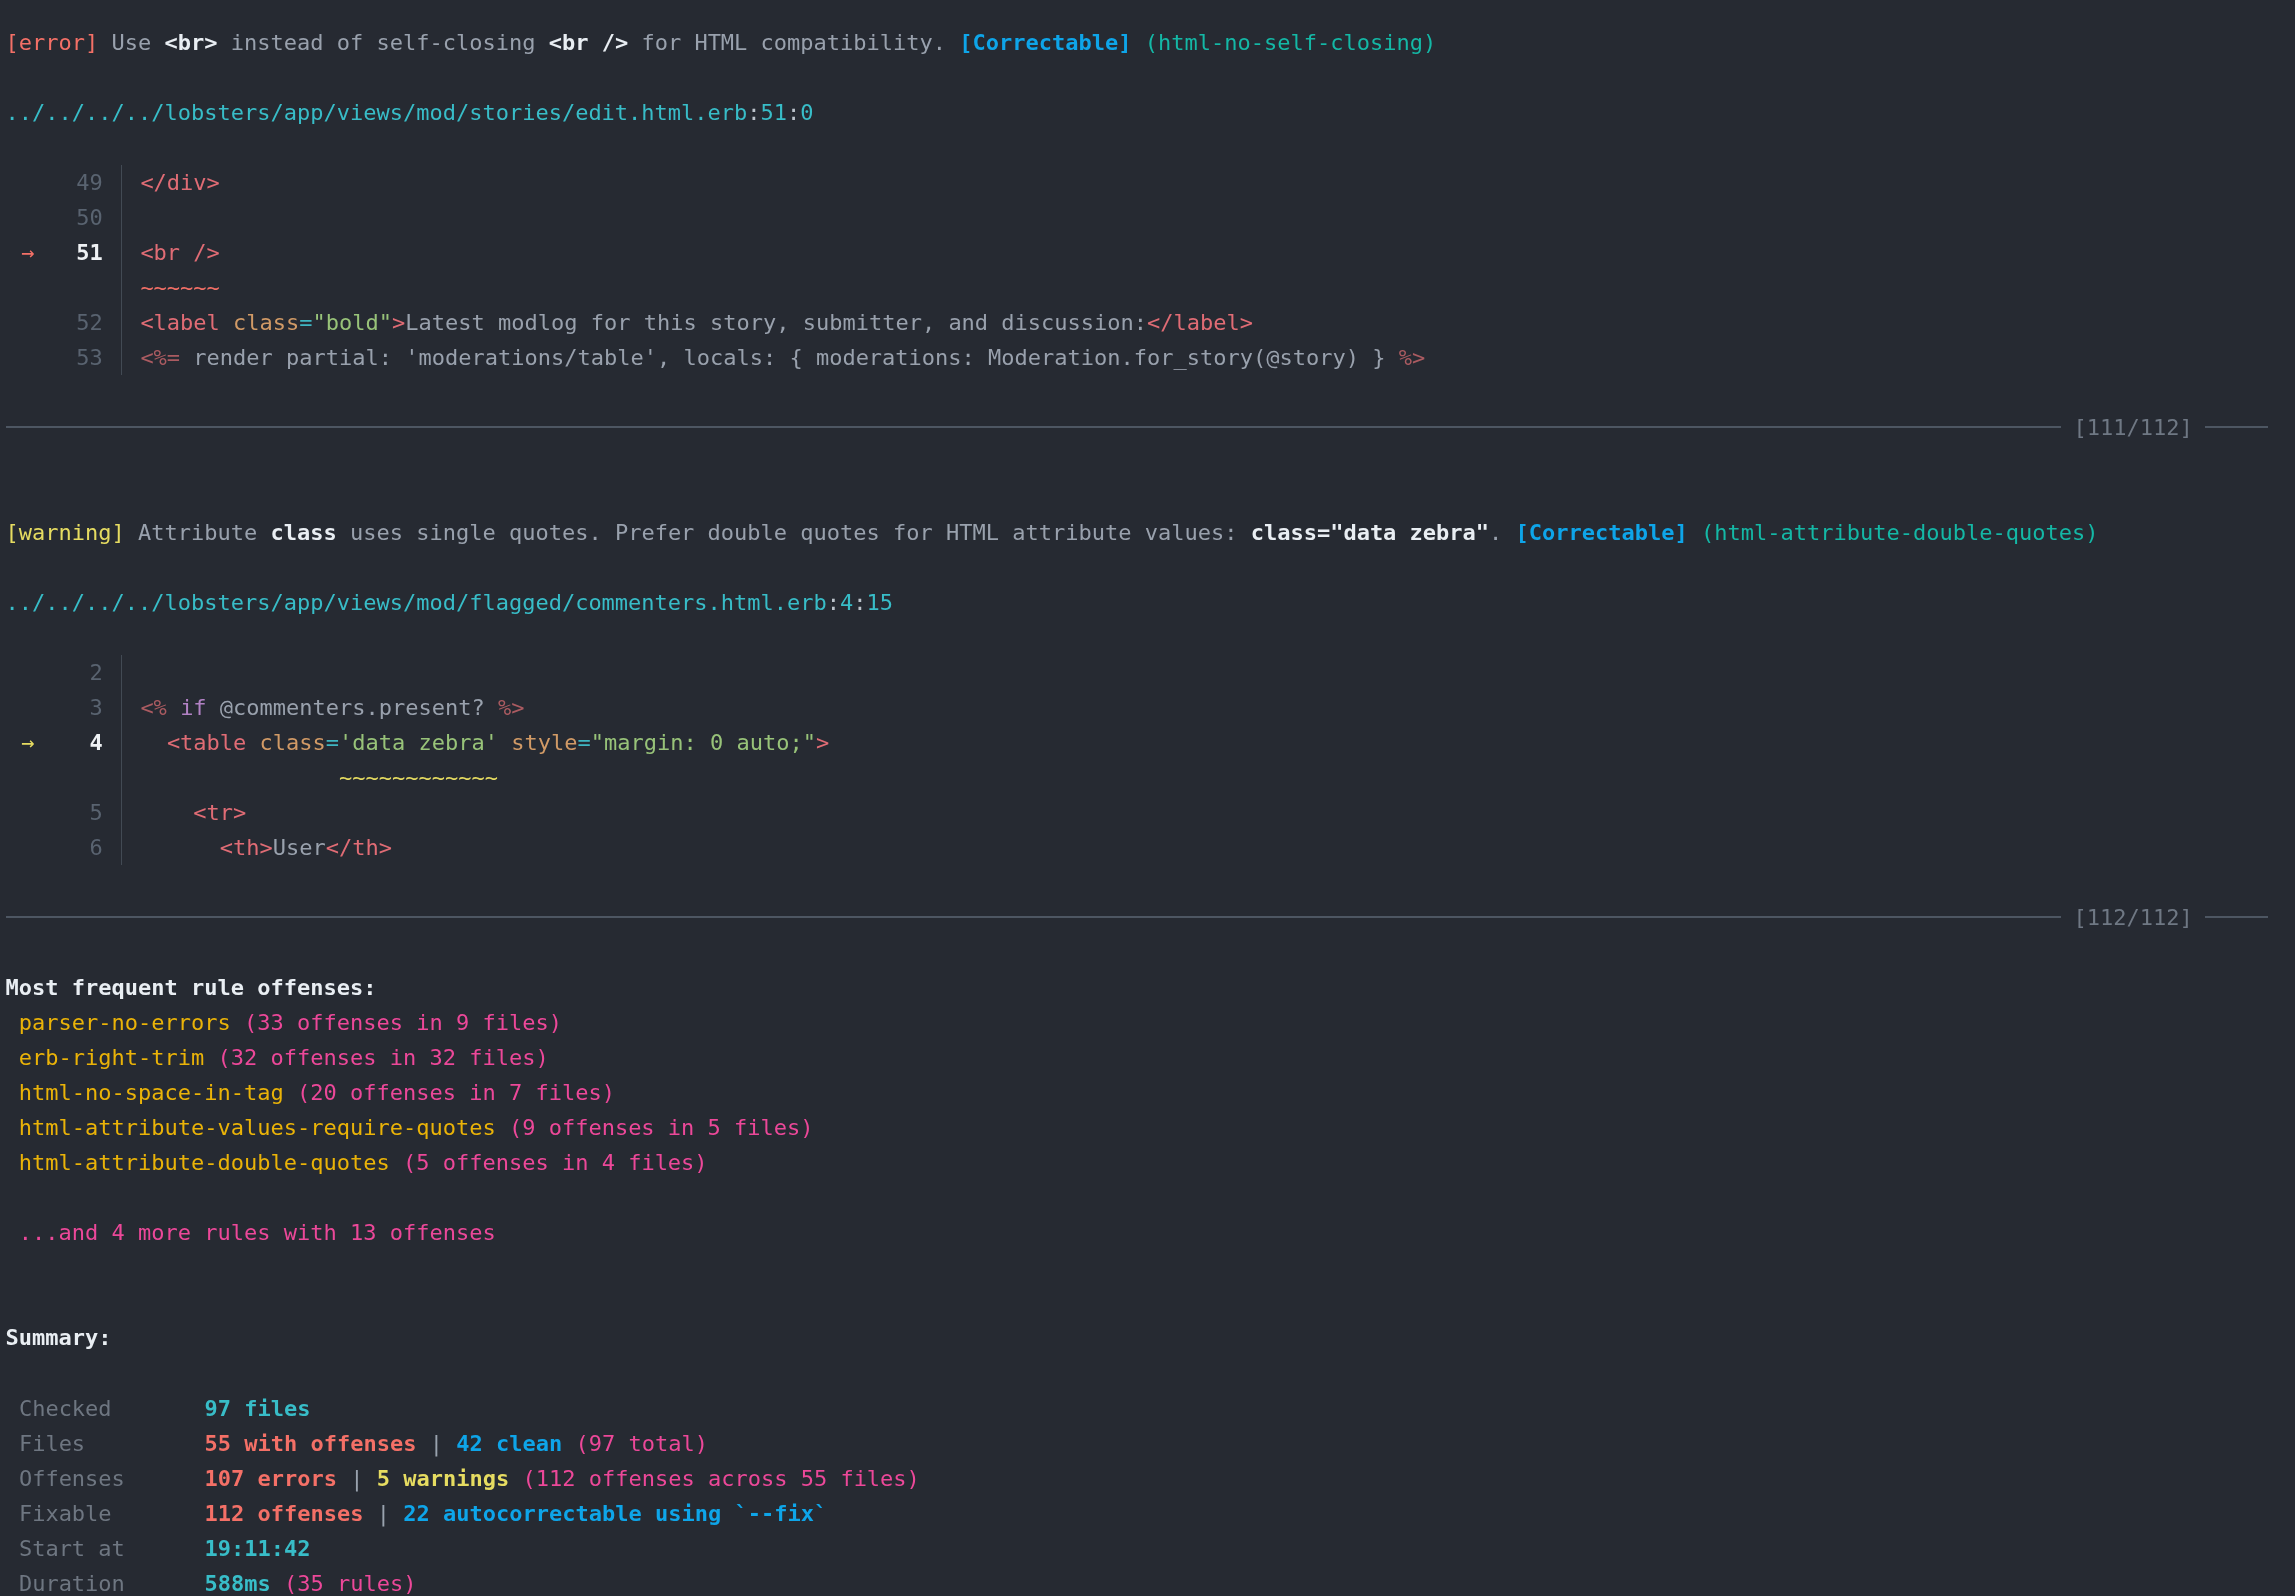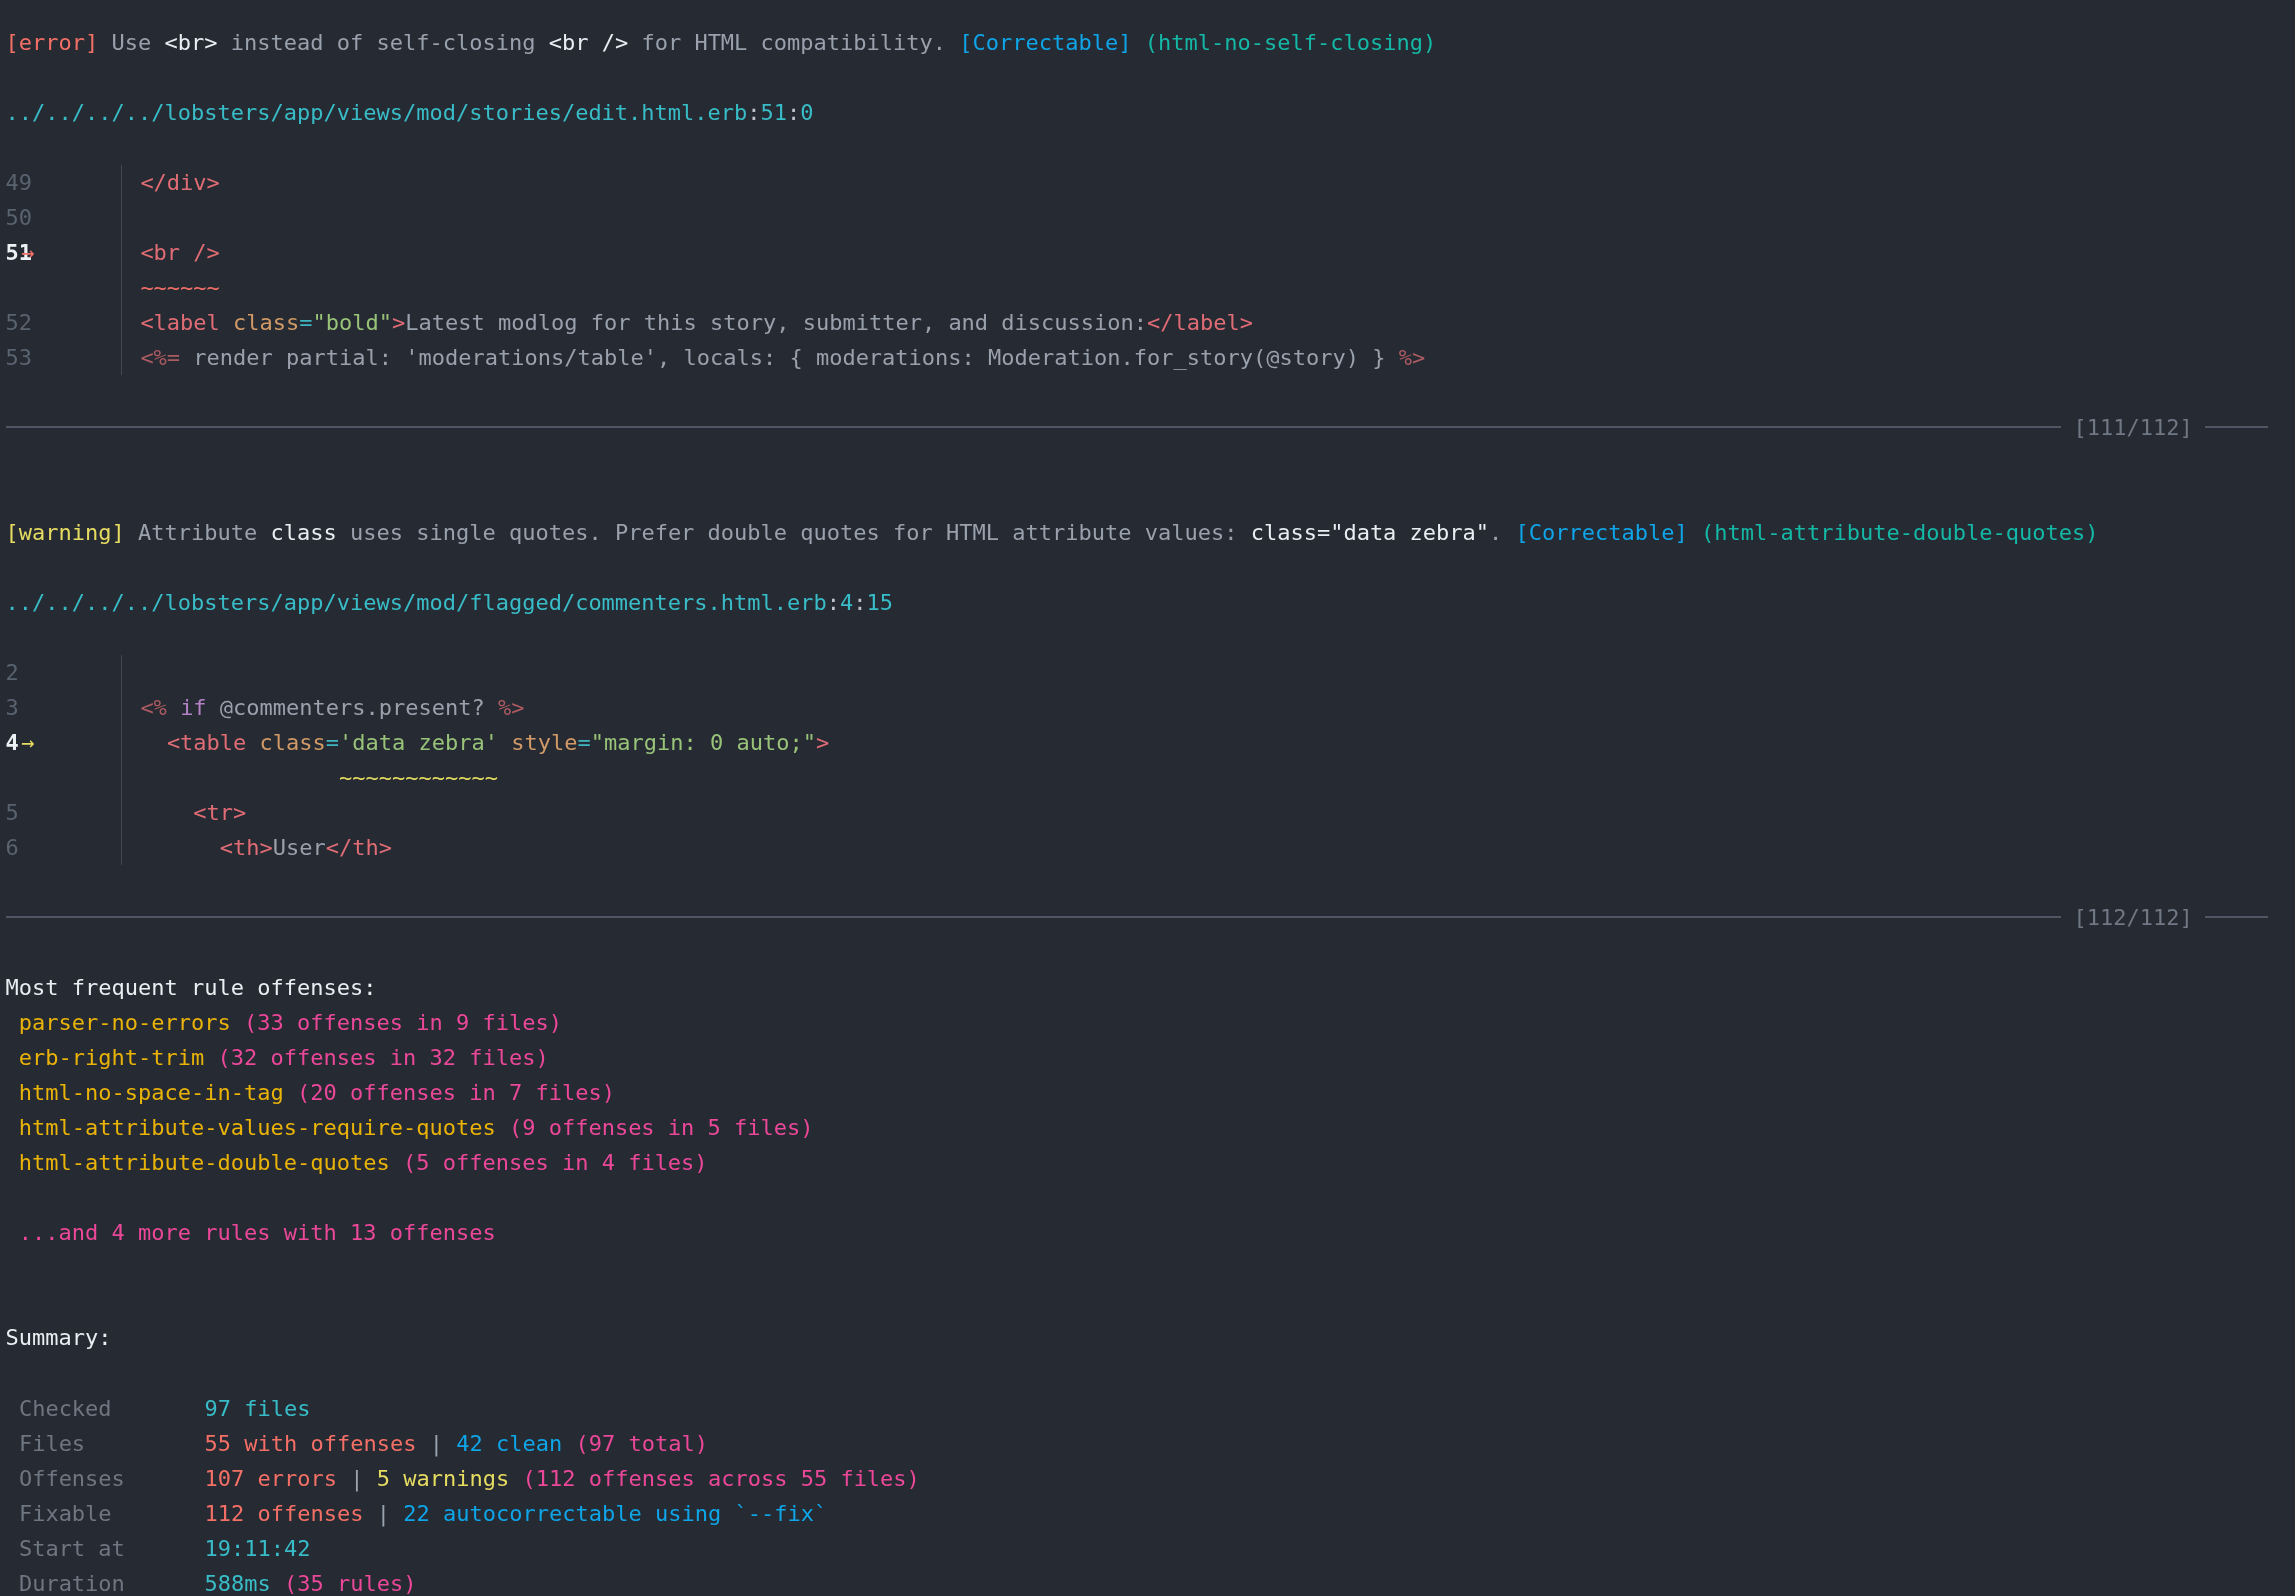--- a/index.html
+++ b/index.html
@@ -8,42 +8,42 @@
     font-family:"DejaVu Sans Mono","Liberation Mono",monospace;
     font-size:22px;line-height:35px;
     padding:24.6px 5.6px 0 5.6px;
     white-space:pre;
     color:#99a1ad;
   }
   .row{height:35px;position:relative;}
   .row.code{display:flex;align-items:stretch;}
   .row.divider{display:flex;align-items:flex-end;}
   .sg{white-space:pre;}
-  .b{font-weight:normal;}
+  .b{font-weight:bold;}
   
   .c-red{color:#f47067}
   .c-yellow{color:#e6dc61}
   .c-green{color:#0ea5e9}
   .c-cyan{color:#38bdc8}
   .c-white{color:#e9eef3}
   .c-fg{color:#99a1ad}
   .c-code{color:#99a1ad}
   .c-dim{color:#14b8a6}
   .c-faint{color:#ec4899}
   .c-rule{color:#eab308}
   .c-punct{color:#bcc3cb}
   .c-sep{color:#99a2ae}
   .c-tag{color:#e06c75}
   .c-erb{color:#ab5b61}
   .c-orange{color:#d19a66}
   .c-eq{color:#3fb6c2}
   .c-str{color:#98c379}
   .c-purple{color:#b181c4}
   
-  .gutter{flex:0 0 107px;box-sizing:border-box;text-align:left;padding-right:9.8px;color:#596370;}
+  .gutter{flex:0 0 107px;box-sizing:border-box;text-align:right;padding-right:9.8px;color:#596370;}
   .gutter.hl{color:#eef1f4;font-weight:bold;}
   .gbar{flex:0 0 1.4px;background:#424a54;margin-left:8.4px;}
   .content{padding-left:18px;flex:1;white-space:pre;}
   .arrow{position:absolute;left:15.4px;top:0;}
   
   .dl{flex:1;height:1.4px;background:#4d5662;align-self:center;}
   .dr{flex:0 0 63px;height:1.4px;background:#4d5662;align-self:center;margin-right:21px;}
   .dlabel{color:#6f7884;padding:0 12.6px;}
   
   .sumlabel{display:inline-block;width:199px;box-sizing:border-box;padding-left:13.3px;color:#6e7681;margin-top:36px;}

